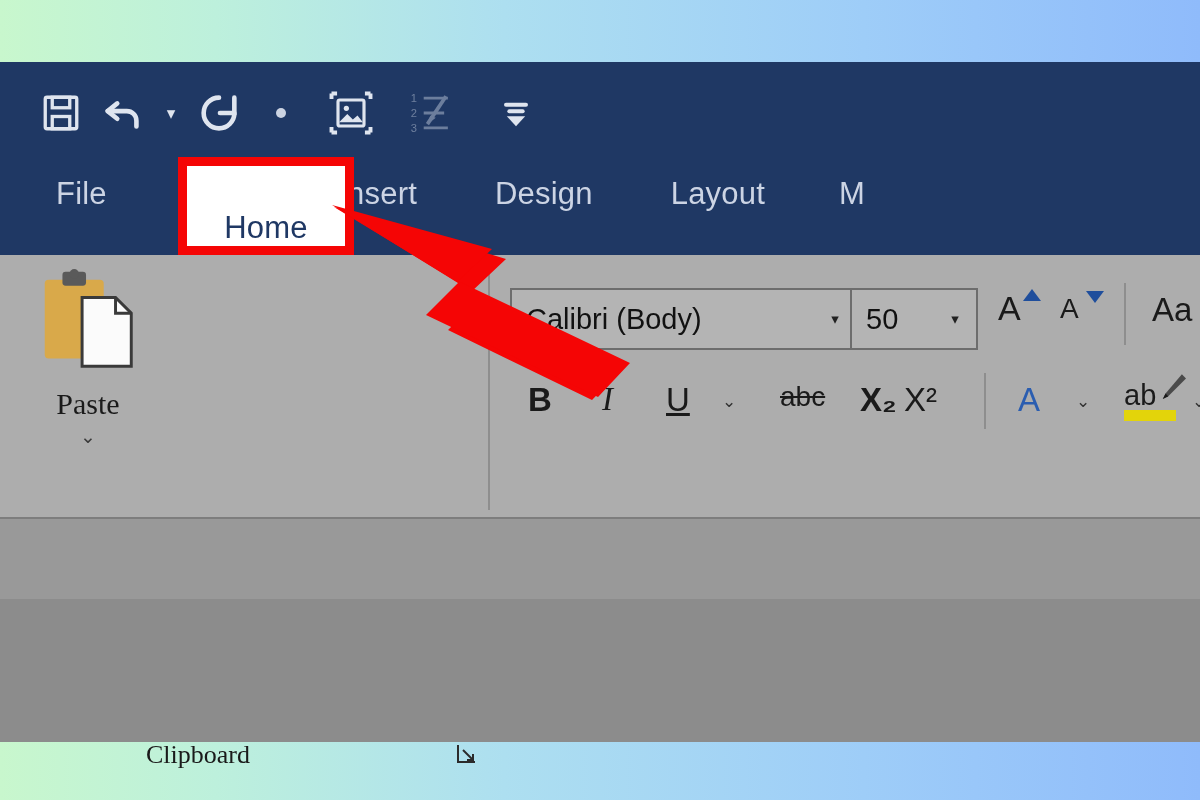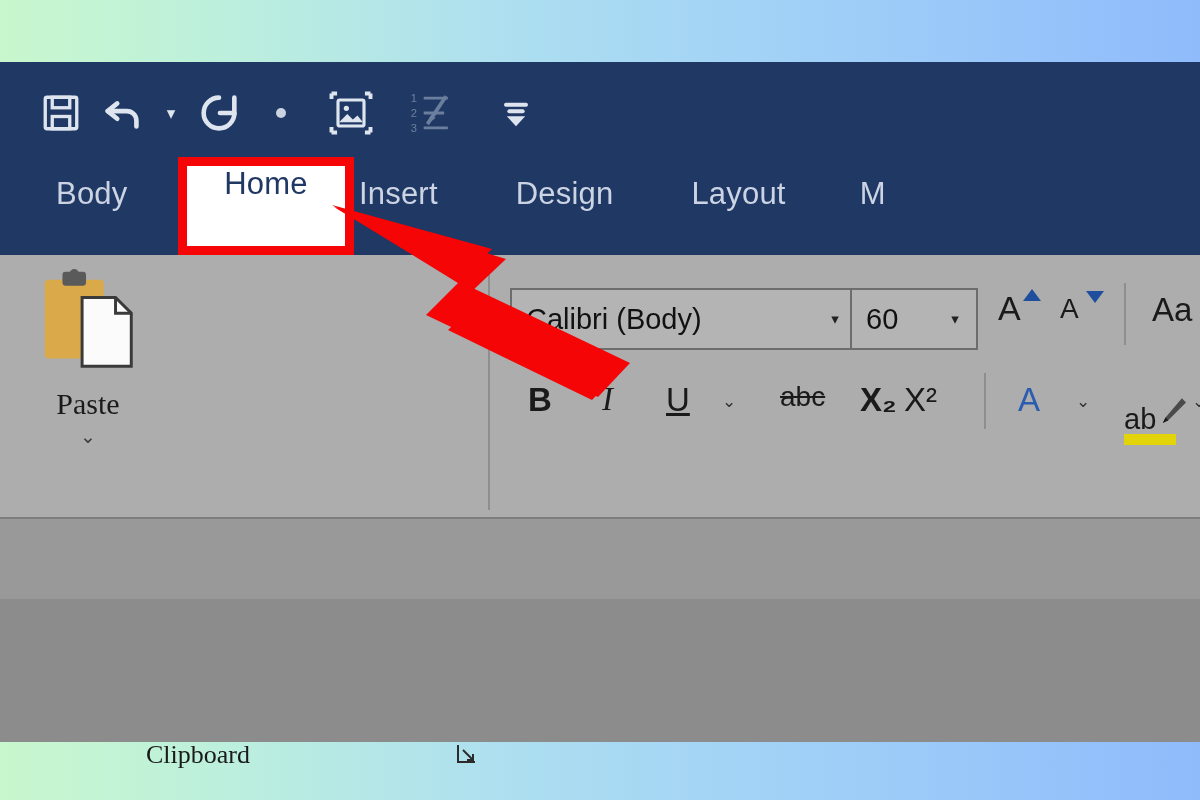--- a/index.html
+++ b/index.html
@@ -92,21 +92,21 @@
   
   #home-chip {
     position: absolute;
     left: 178px; top: 157px;
     width: 176px; height: 98px;
     background: #ffffff;
     border: 9px solid #f50505;
     box-sizing: border-box;
     z-index: 6;
     display: flex;
-    align-items: flex-start;
+    align-items: flex-end;
     justify-content: center;
   }
   #home-chip .tab {
     color: #1f3864;
     margin: 0;
     padding: 0;
     font-size: 31px;
   }
 
   
@@ -258,21 +258,21 @@
   #div-font-inner2 {
     position: absolute;
     left: 492px; top: 118px; width: 2px; height: 56px;
     background: #8e8e8e;
   }
   #fmt-effects { left: 526px; color: #2a5db0; }
   #fmt-effects-caret { left: 584px; top: 136px; font-size: 17px; color: #333; }
   #fmt-highlight { left: 632px; top: 120px; }
   #fmt-color-caret { left: 700px; top: 136px; font-size: 17px; color: #333; }
 
-  .hl-wrap { position: absolute; margin-top: 24px; }
+  .hl-wrap { position: absolute; }
   .hl-bar {
     position: absolute;
     left: 0; bottom: -8px;
     width: 52px; height: 11px;
     background: #e3d40a;
   }
 
   
   #ruler {
     position: absolute;
@@ -364,21 +364,21 @@
     <div class="qat-btn" style="width:80px">
       <svg width="40" height="40" viewBox="0 0 24 24" fill="none" stroke="#dfe5ef" stroke-width="2.4" stroke-linecap="round">
         <path d="M6 7 H18"></path>
         <path d="M8 11 H16"></path>
         <path d="M6.5 14 L12 20 L17.5 14 Z" fill="#dfe5ef" stroke="none"></path>
       </svg>
     </div>
   </div>
 
   <div id="tabs">
-    <div class="tab" id="tab-file">Body</div>
+    <div class="tab" id="tab-file">File</div>
     <div class="tab" id="tab-home" style="visibility:hidden">Home</div>
     <div class="tab" id="tab-insert">Insert</div>
     <div class="tab" id="tab-design">Design</div>
     <div class="tab" id="tab-layout">Layout</div>
     <div class="tab" id="tab-mailings">M</div>
   </div>
 
   <div id="home-chip">
     <span class="tab">Home</span>
   </div>
@@ -441,21 +441,21 @@
   <div class="grp-divider" id="div-clip-font"></div>
 
   <div id="grp-font">
 
     <div class="combo" id="combo-fontname">
       <span class="val">Calibri (Body)</span>
       <span class="arw">▾</span>
     </div>
 
     <div class="combo" id="combo-fontsize">
-      <span class="val">60</span>
+      <span class="val">50</span>
       <span class="arw">▾</span>
     </div>
 
     <div class="grow-shrink" id="btn-grow">A</div>
     <div class="tri" id="tri-grow"></div>
 
     <div class="grow-shrink" id="btn-shrink" style="font-size:28px; top:38px;">A</div>
     <div class="tri" id="tri-shrink"></div>
 
     <div id="div-font-inner"></div>

